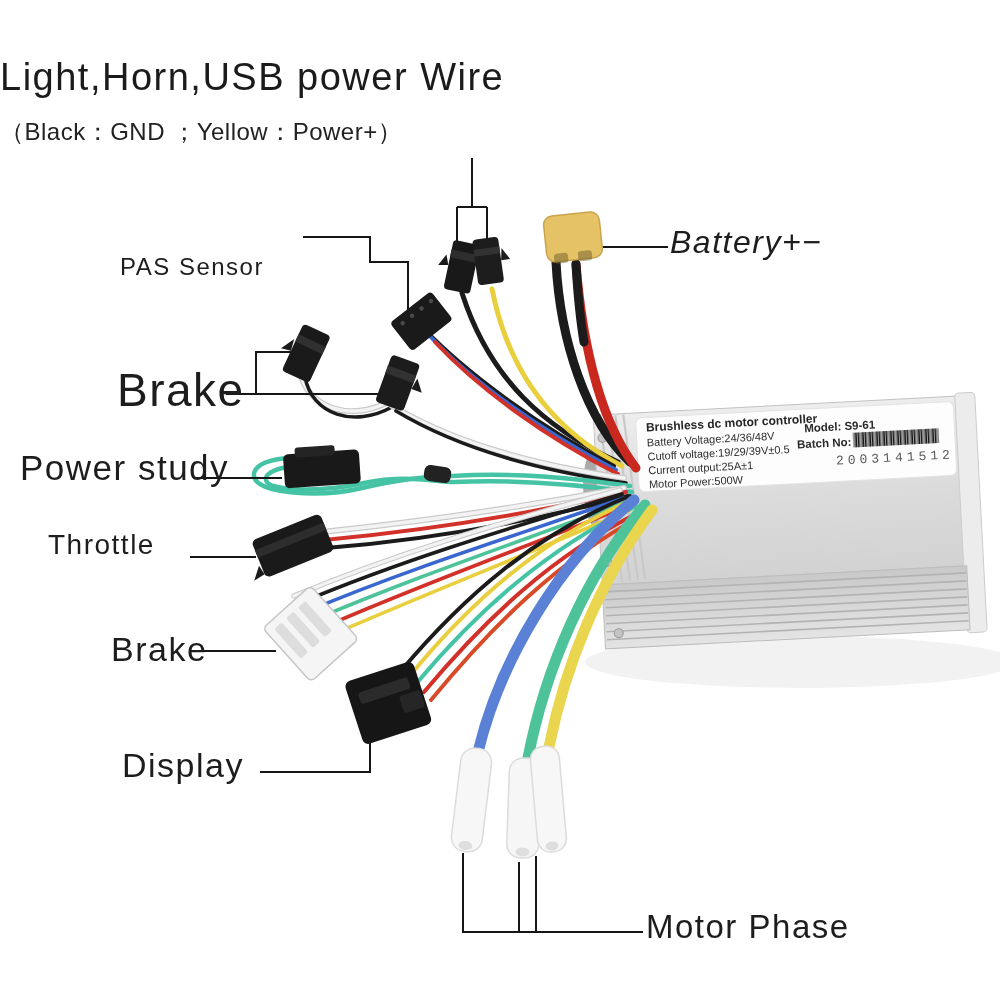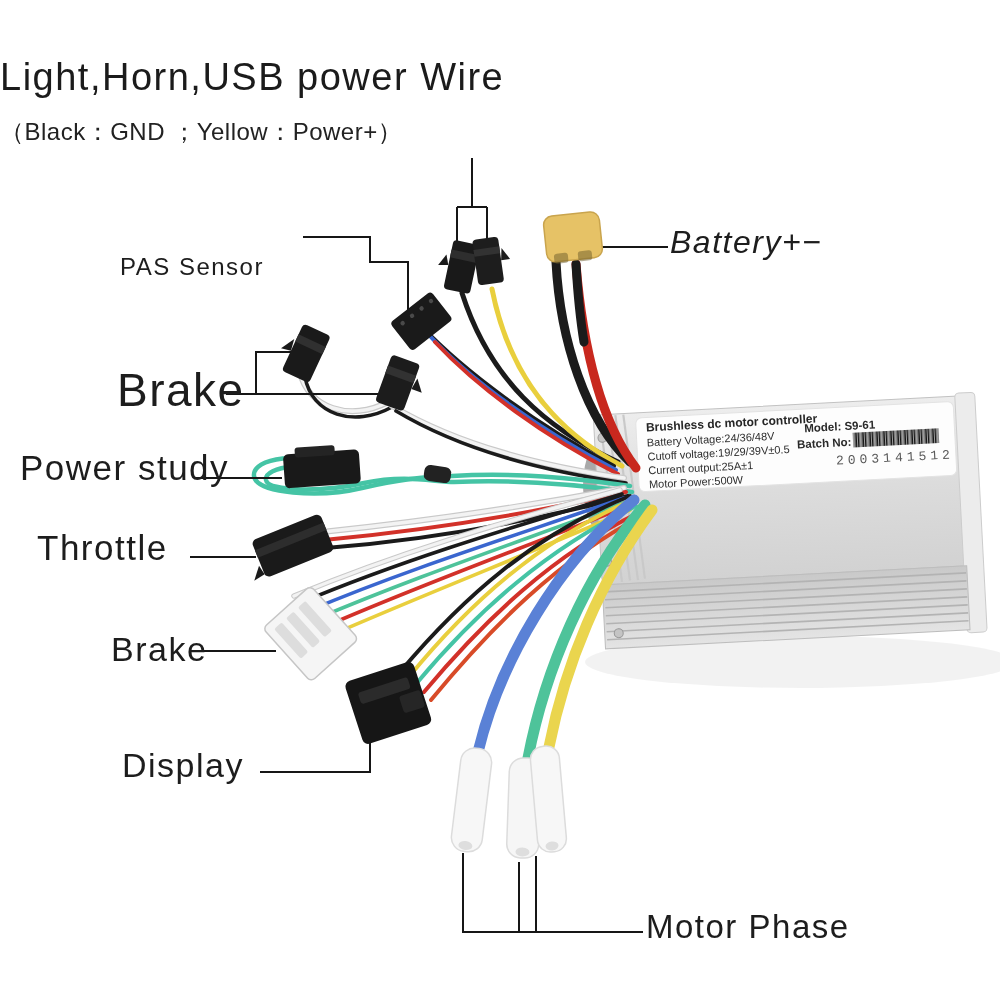--- a/index.html
+++ b/index.html
@@ -17,21 +17,21 @@
     font-size:38px;letter-spacing:1.5px;color:#1b1b1b;
   }
   .subtitle{
     position:absolute;left:0;right:0;top:116px;text-align:left;
     font-size:24px;letter-spacing:0.5px;color:#222;
   }
   .lbl-pas{left:120px;top:214px;font-size:24px;margin-top:40px;}
   .lbl-battery{left:670px;top:226px;font-size:32px;font-style:italic;}
   .lbl-brake{left:117px;top:366px;font-size:46px;}
   .lbl-self{left:20px;top:450px;font-size:35px;}
-  .lbl-throttle{left:37px;top:530px;font-size:35px;}
+  .lbl-throttle{left:48px;top:530px;font-size:28px;}
   .lbl-hall{left:111px;top:632px;font-size:34px;}
   .lbl-display{left:122px;top:748px;font-size:34px;}
   .lbl-motor{left:646px;top:910px;font-size:33px;}
 </style>
 </head>
 <body>
 
 <div class="canvas">
 
   <svg class="svg-layer" width="1000" height="1000" viewBox="0 0 1000 1000">

